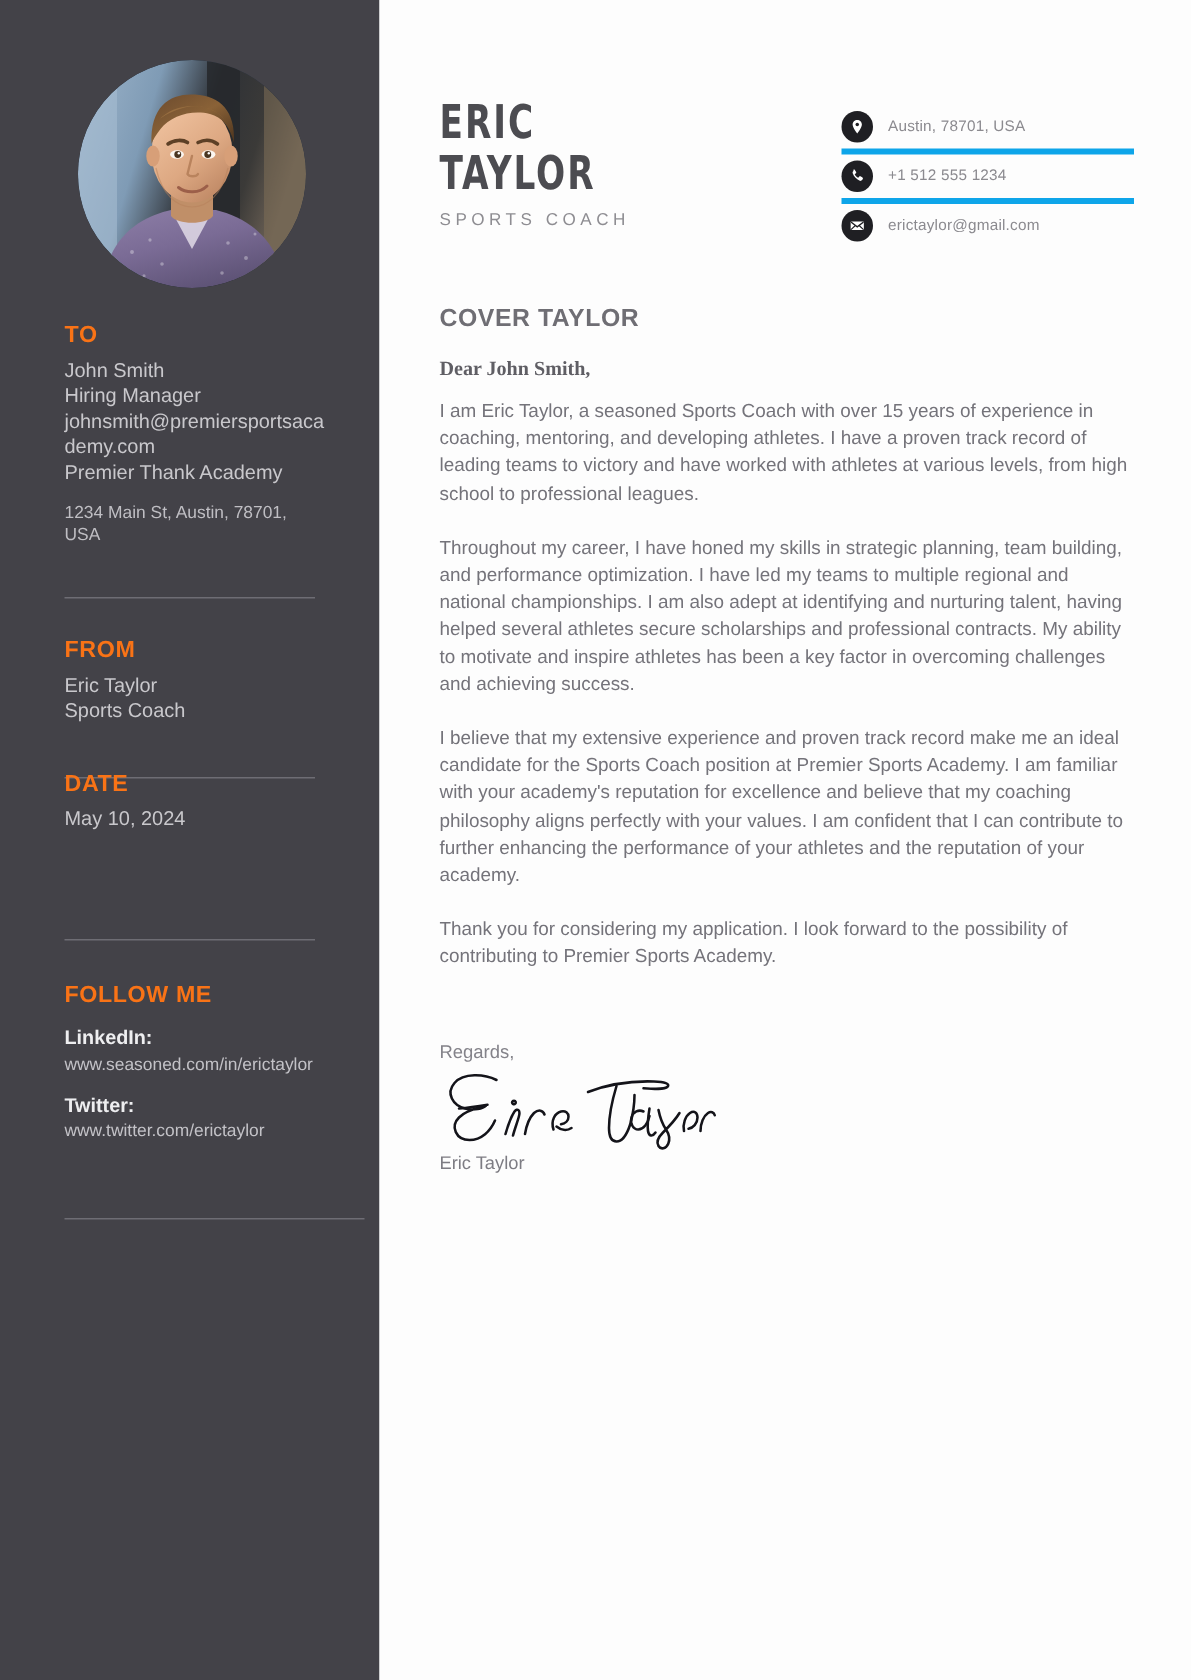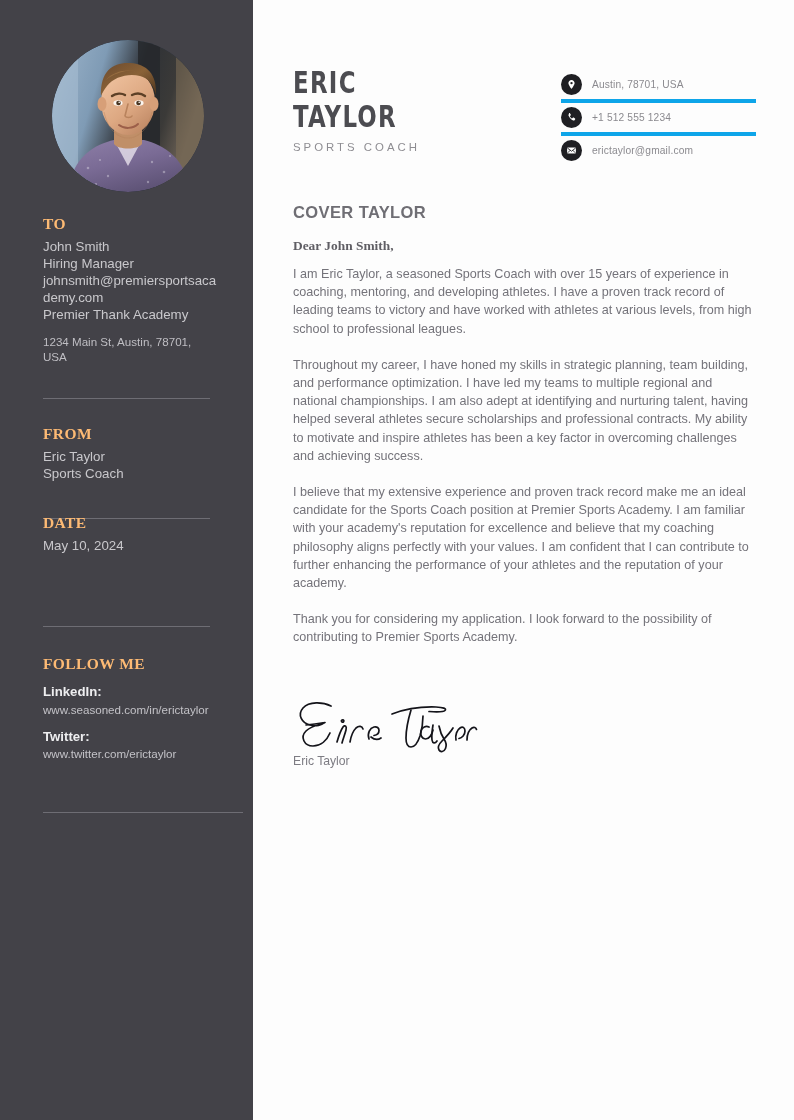--- a/index.html
+++ b/index.html
@@ -44,25 +44,24 @@
   .photo-svg { display: block; width: 152px; height: 152px; }
 
   .side-section {
     position: absolute;
     left: 43px;
     width: 175px;
   }
   .side-head {
     font-size: 15.5px;
     font-weight: bold;
-    color: #fdba74;
+    color: #f97316;
     letter-spacing: 0.4px;
     margin: 0 0 7px 0;
     line-height: 1.1;
-    font-family: Liberation Serif, serif;
   }
   .side-line {
     font-size: 13.3px;
     color: #c9c8cc;
     line-height: 16.9px;
     margin: 0;
     word-break: break-word;
   }
   .side-small {
     font-size: 11.6px;
@@ -373,20 +372,21 @@
 
     <div class="letter-body">
       <p class="salutation">Dear John Smith,</p>
       <p class="para">I am Eric Taylor, a seasoned Sports Coach with over 15 years of experience in coaching, mentoring, and developing athletes. I have a proven track record of leading teams to victory and have worked with athletes at various levels, from high school to professional leagues.</p>
       <p class="para">Throughout my career, I have honed my skills in strategic planning, team building, and performance optimization. I have led my teams to multiple regional and national championships. I am also adept at identifying and nurturing talent, having helped several athletes secure scholarships and professional contracts. My ability to motivate and inspire athletes has been a key factor in overcoming challenges and achieving success.</p>
       <p class="para">I believe that my extensive experience and proven track record make me an ideal candidate for the Sports Coach position at Premier Sports Academy. I am familiar with your academy's reputation for excellence and believe that my coaching philosophy aligns perfectly with your values. I am confident that I can contribute to further enhancing the performance of your athletes and the reputation of your academy.</p>
       <p class="para">Thank you for considering my application. I look forward to the possibility of contributing to Premier Sports Academy.</p>
     </div>
 
     <div class="closing">
+      <p class="regards">Regards,</p>
       <div class="sig-wrap">
         <svg width="185" height="56" viewBox="0 0 185 56" fill="none" stroke="#14141a" stroke-width="1.7" stroke-linecap="round" stroke-linejoin="round">
           <path d="M38 8 C30 4 16 3 10 10 C4 17 9 25 17 27 C23 28.5 29 27 31 25 C26 26.5 18 28 13 33 C7 39 11 48 20 48 C28 48 34 42 37 35"></path>
           <path d="M13 27 C19 26.5 26 25.5 32 24.5"></path>
           <path d="M44 44 C46 37 48 32 50 29 C52 26.5 54 28 53 32 C52 36 50 41 49 45"></path>
           <path d="M48.5 22.5 C49.2 21.6 50.4 21.6 50.8 22.6 C51.1 23.5 50.2 24.4 49.3 24.1 C48.6 23.9 48.2 23.1 48.5 22.5 Z"></path>
           <path d="M57 44 C58 38 60 33 63 30 C66 27.5 69 28 70 31"></path>
           <path d="M76 41 C74 35 77 30 81 29 C84 28.3 86 30 86 32.5 C86 35 84 37 81 37.5"></path>
           <path d="M78 39 C81 41.5 85 42 88 40"></path>
           <path d="M99 16 C112 11 128 8.5 143 9 C150 9.3 154 10.5 152 12.5 C150 14.5 143 14 136 13.5"></path>

